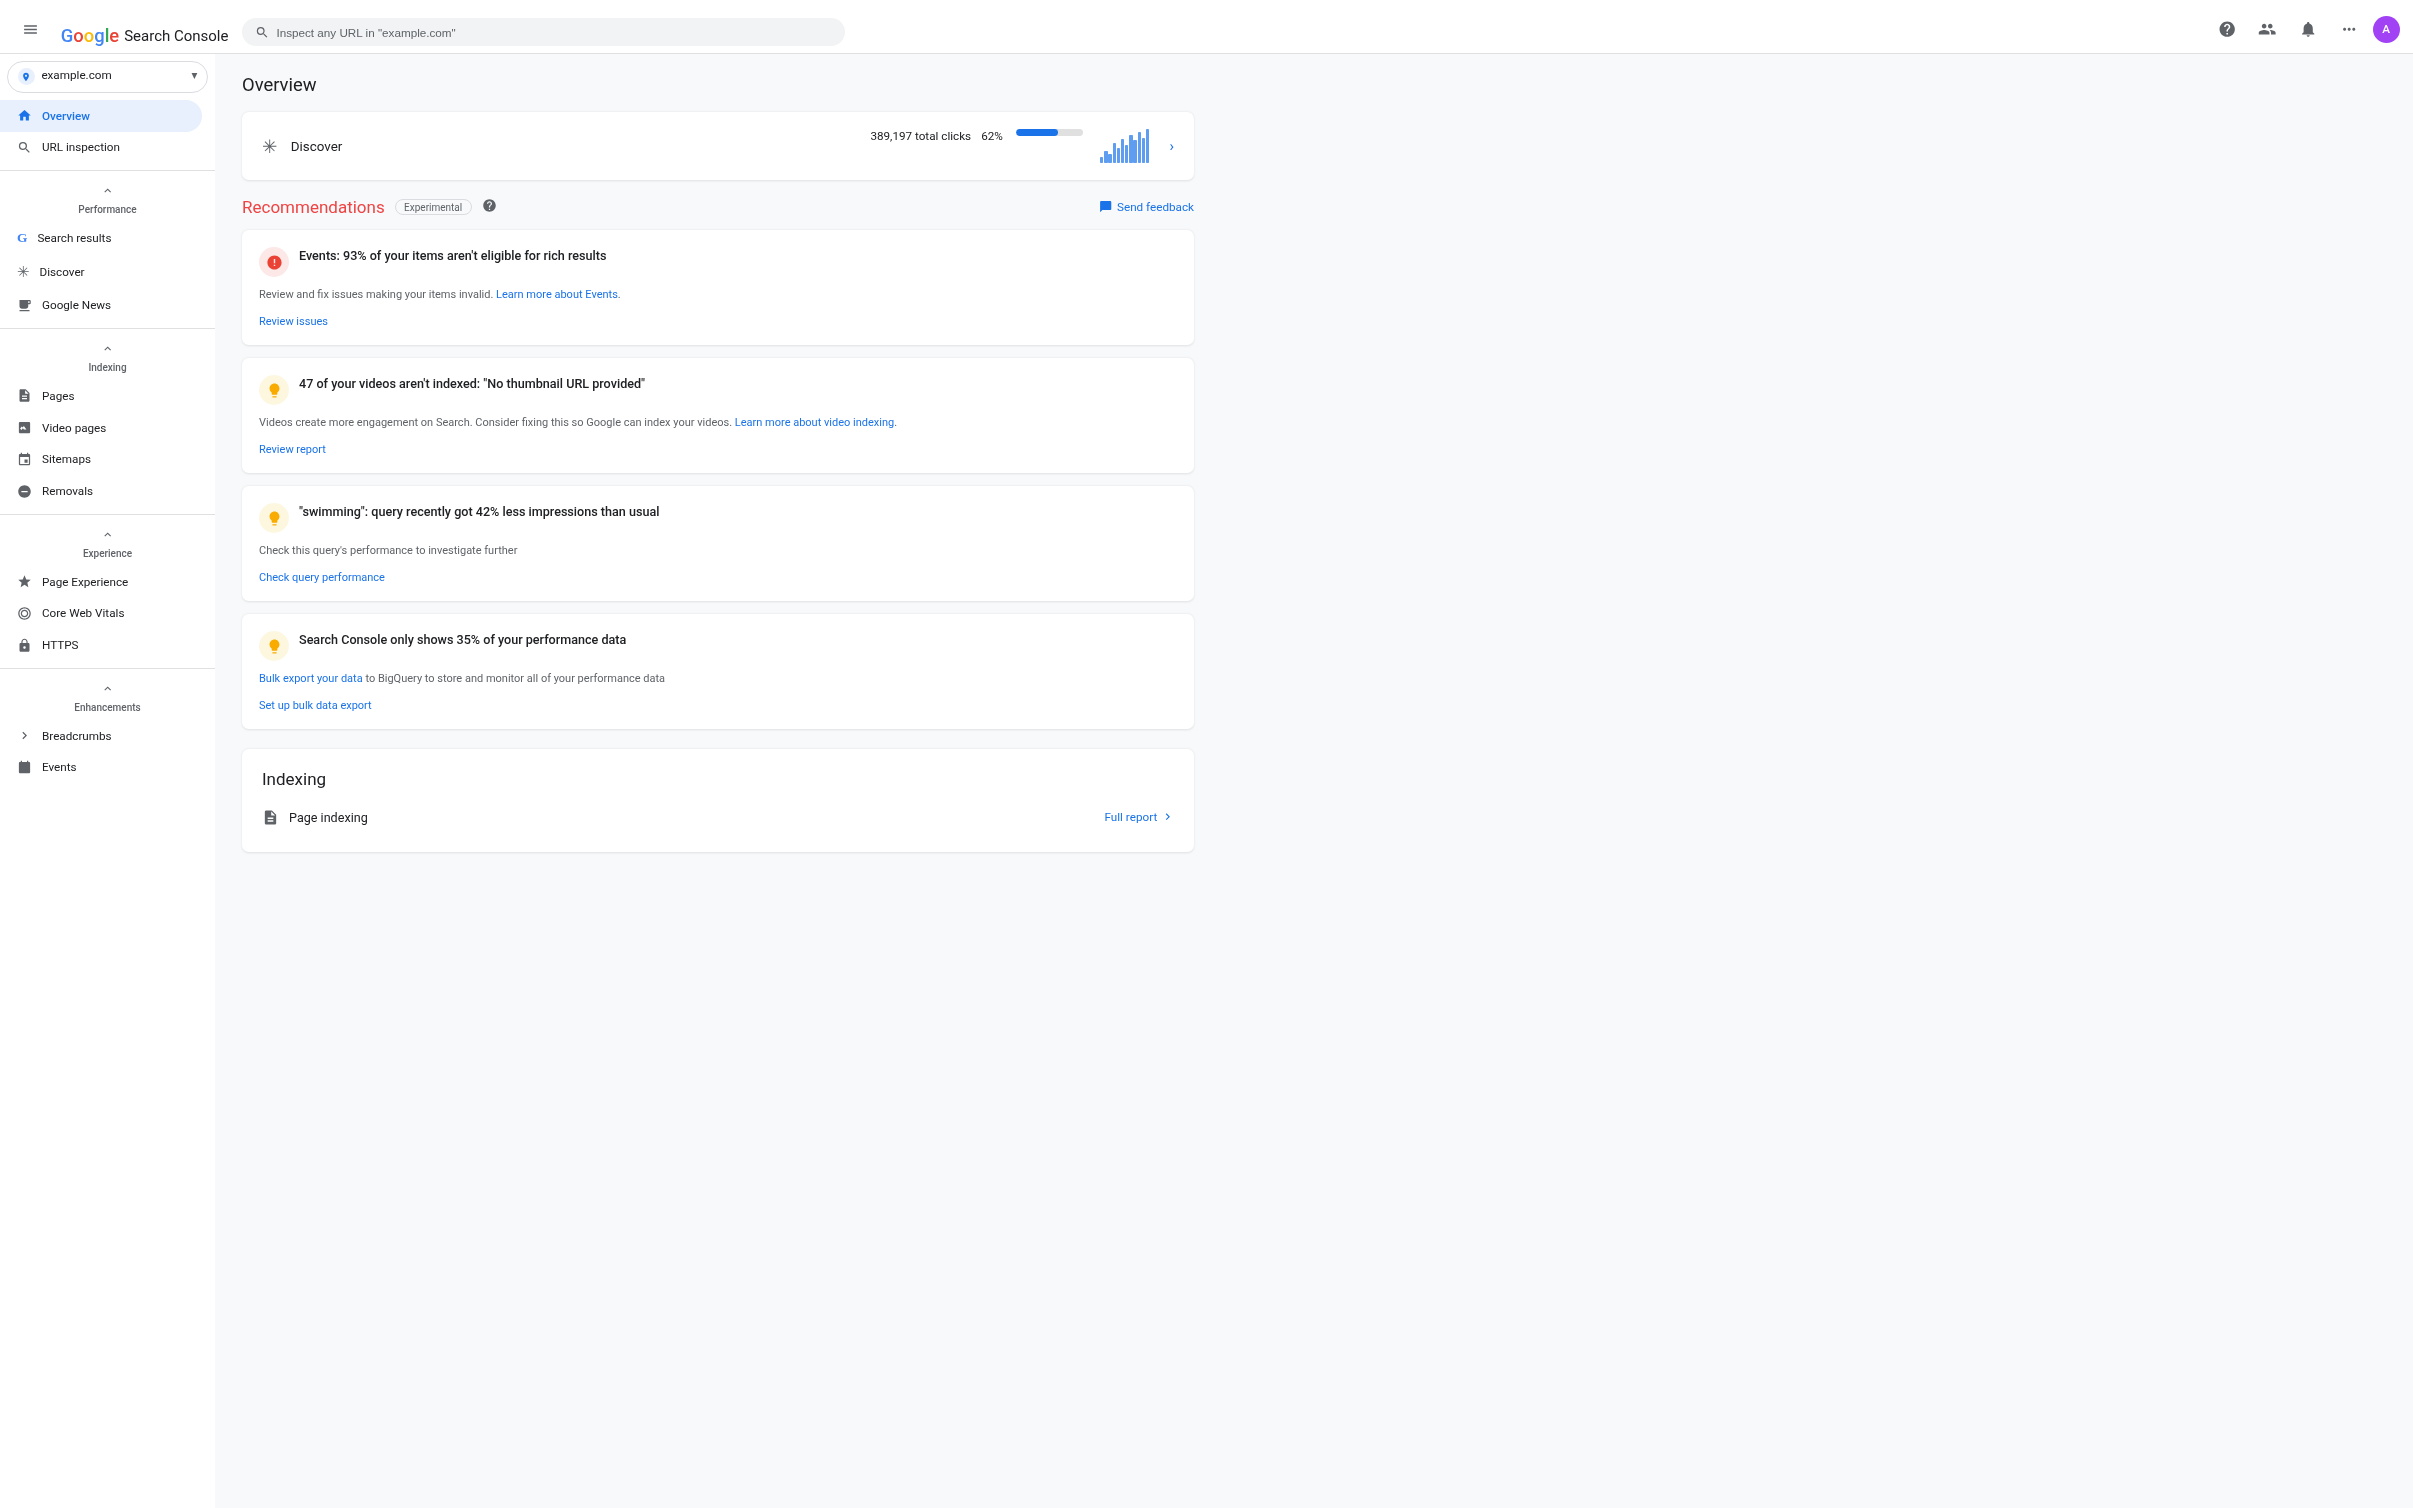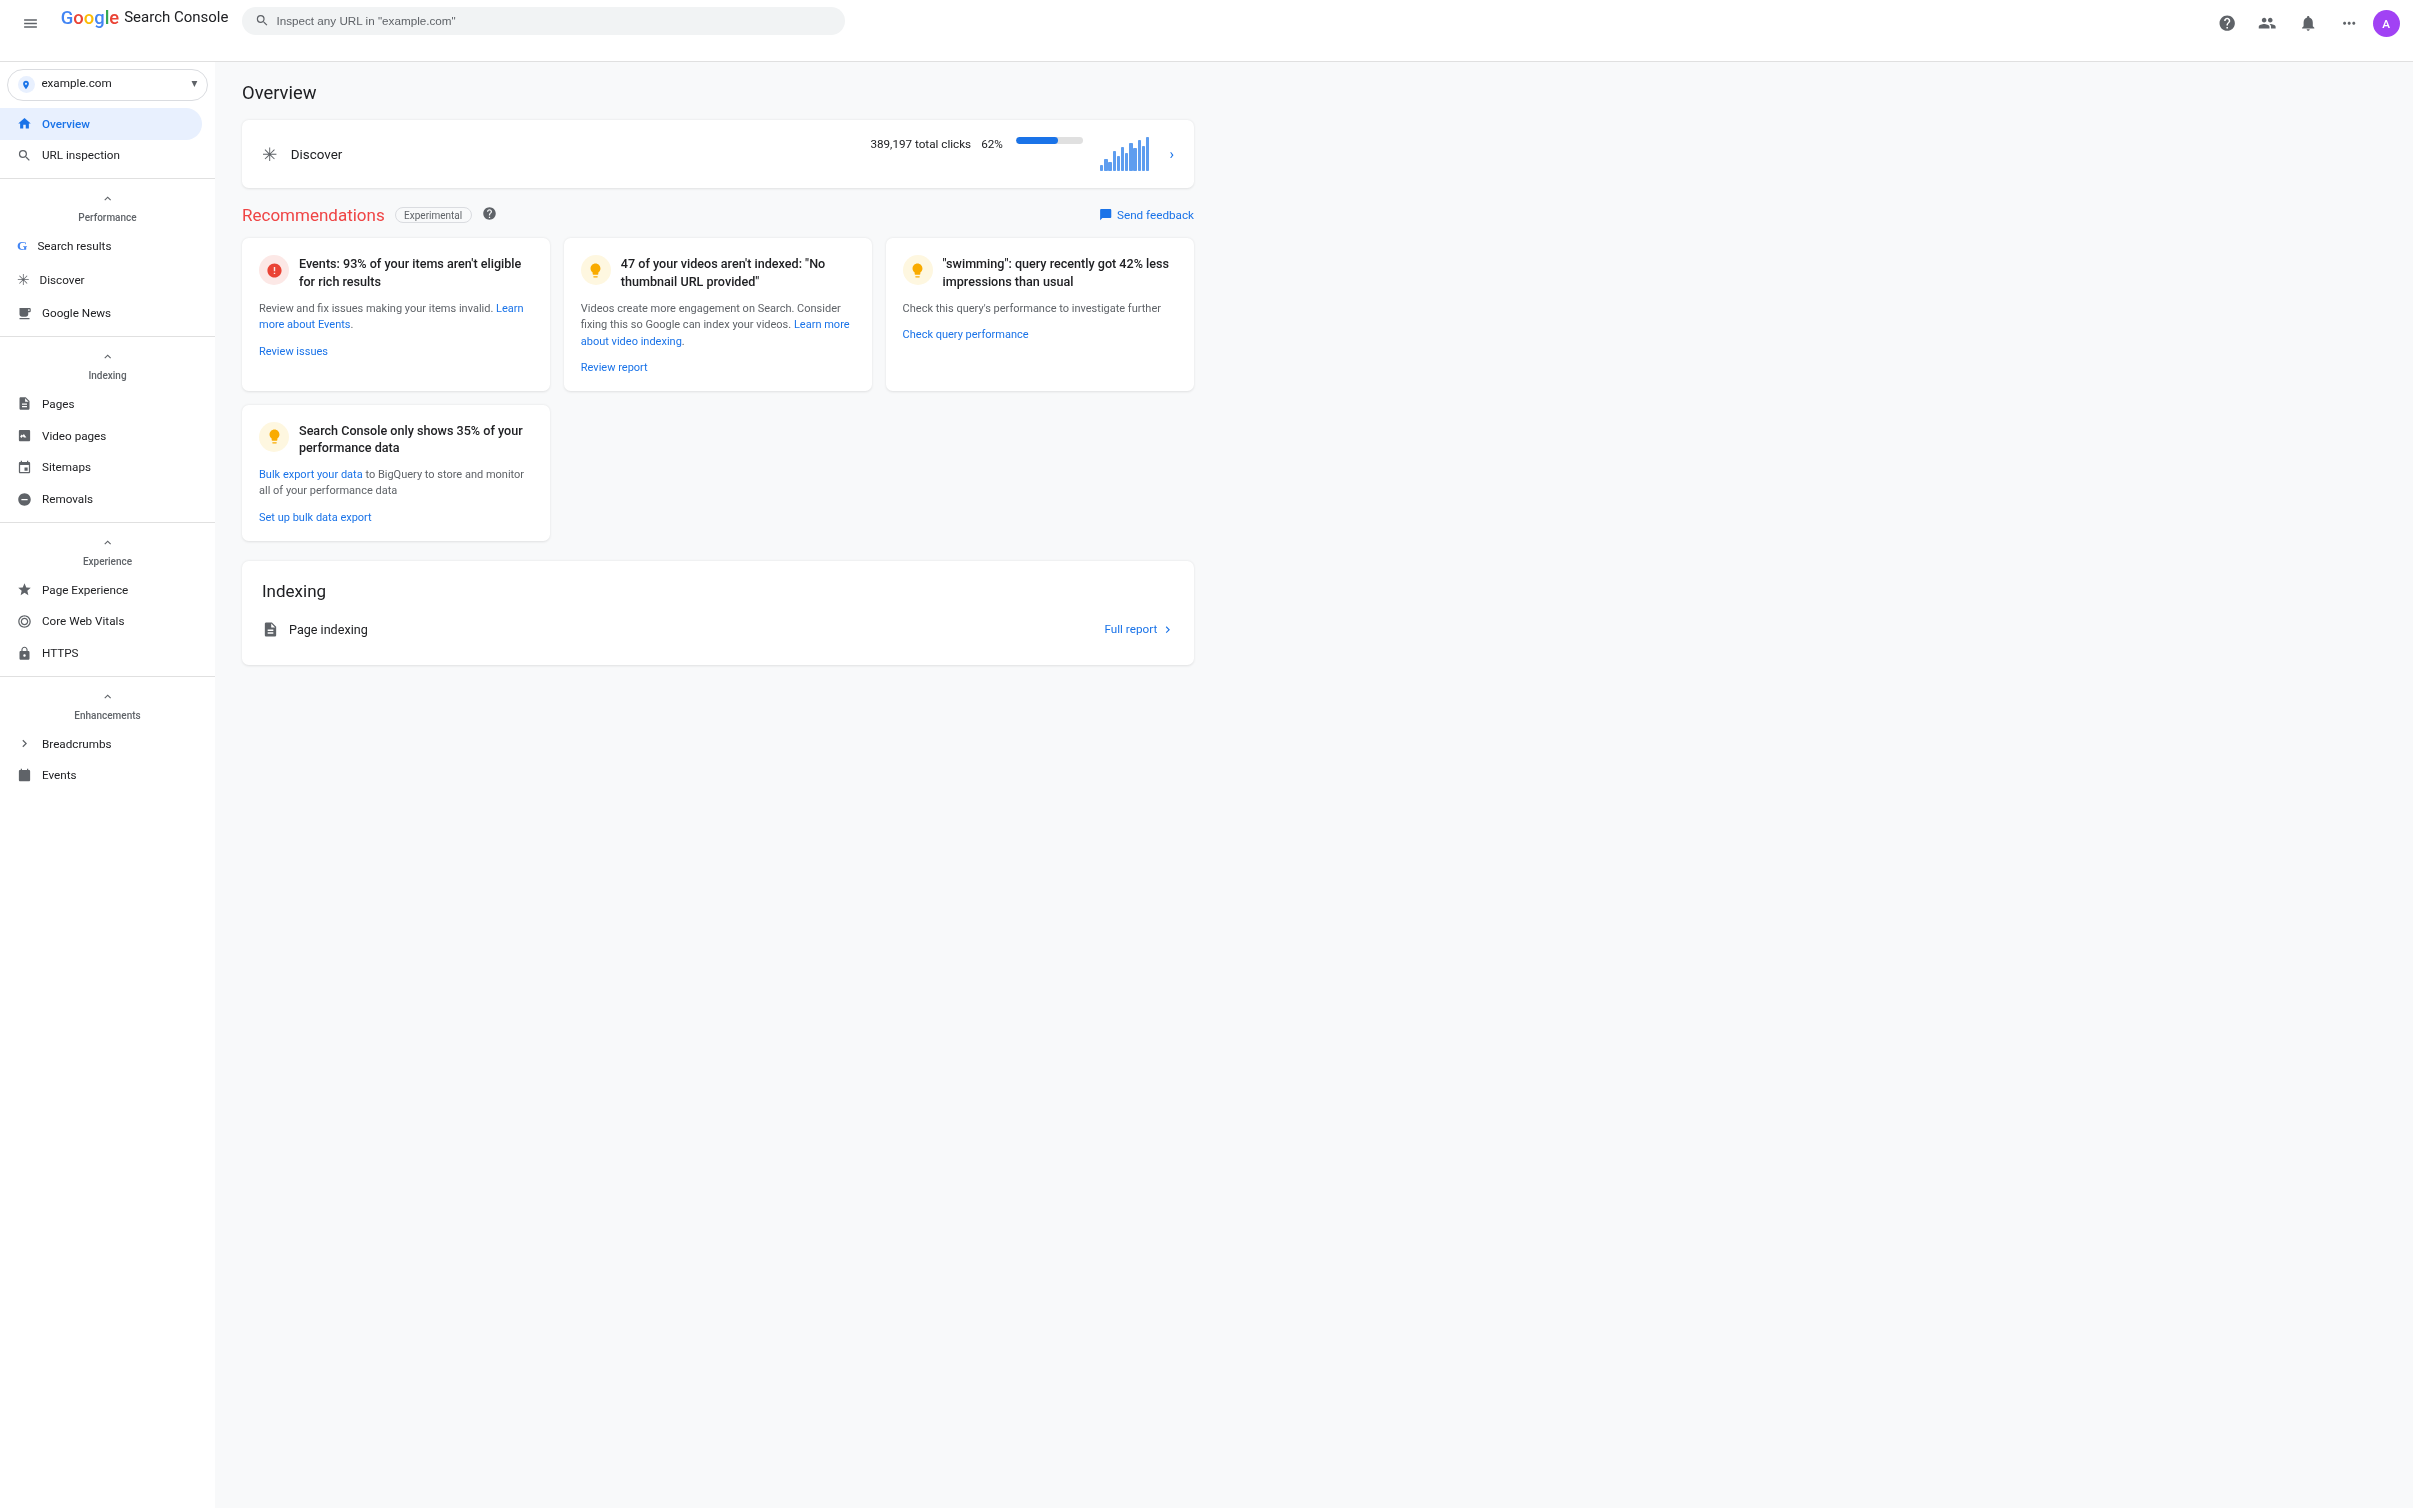--- a/index.html
+++ b/index.html
@@ -1,19 +1,19 @@
 <!DOCTYPE html>
 <html style="font-size:13.4px"><head>
   <meta charset="utf-8">
   <style>
     * { box-sizing: border-box; margin: 0; padding: 0; }
     body { font-family: 'Google Sans', Roboto, Arial, sans-serif; font-size: 11.7px; color: #202124; background: #f8f9fa; display: flex; flex-direction: column; height: 100vh; overflow: hidden; }
 
     
-    .topbar { display: flex; align-items: flex-start; background: #fff; padding: 6.7px 13.4px; border-bottom: 0.8px solid #e0e0e0; height: 62px; gap: 13.4px; flex-shrink: 0; }
+    .topbar { display: flex; align-items: flex-end; background: #fff; padding: 6.7px 13.4px; border-bottom: 0.8px solid #e0e0e0; height: 54px; gap: 13.4px; flex-shrink: 0; }
     .topbar-logo { display: flex; align-items: center; gap: 5px; }
     .google-logo { font-size: 18.4px; font-weight: 500; }
     .google-logo .g-blue { color: #4285f4; }
     .google-logo .g-red { color: #ea4335; }
     .google-logo .g-yellow { color: #fbbc05; }
     .google-logo .g-green { color: #34a853; }
     .logo-text { font-size: 15px; color: #202124; font-weight: 400; }
     .search-bar { flex: 1; max-width: 603px; display: flex; align-items: center; background: #f1f3f4; border-radius: 20px; padding: 6.7px 13.4px; gap: 6.7px; }
     .search-bar input { border: none; background: transparent; outline: none; font-size: 11.7px; width: 100%; color: #202124; }
     .search-bar input::placeholder { color: #5f6368; }
@@ -54,21 +54,21 @@
     .mini-chart-bar { width: 3.4px; background: #1a73e8; border-radius: 0.8px; opacity: 0.7; }
     .discover-arrow { color: #1a73e8; font-size: 15px; cursor: pointer; }
 
     
     .recommendations-header { display: flex; align-items: center; gap: 10px; margin-bottom: 13.4px; }
     .recommendations-title { font-size: 17px; font-weight: 400; color: #ef4444; }
     .experimental-badge { border: 0.8px solid #dadce0; border-radius: 10px; padding: 1.7px 8.4px; font-size: 10px; color: #5f6368; }
     .help-icon { color: #5f6368; cursor: pointer; font-size: 13.4px; }
     .send-feedback-btn { margin-left: auto; display: flex; align-items: center; gap: 5px; color: #1a73e8; font-size: 11.7px; cursor: pointer; }
 
-    .rec-grid { display: grid; grid-template-columns: 1fr 1fr 1fr; gap: 13.4px; margin-bottom: 20px; }
+    .rec-grid { display: grid; grid-template-columns: 1fr; gap: 13.4px; margin-bottom: 20px; }
     .rec-card { background: #fff; border-radius: 6.7px; padding: 17px; box-shadow: 0 0.8px 2.5px rgba(0,0,0,0.1); }
     .rec-card-header { display: flex; align-items: flex-start; gap: 10px; margin-bottom: 10px; }
     .rec-icon-error { width: 30px; height: 30px; border-radius: 50%; background: #fce8e6; display: flex; align-items: center; justify-content: center; font-size: 15px; flex-shrink: 0; }
     .rec-icon-info { width: 30px; height: 30px; border-radius: 50%; background: #fef7e0; display: flex; align-items: center; justify-content: center; font-size: 15px; flex-shrink: 0; }
     .rec-card-title { font-size: 12.6px; font-weight: 500; color: #202124; line-height: 1.4; }
     .rec-card-desc { font-size: 11px; color: #5f6368; line-height: 1.5; margin-bottom: 10px; }
     .rec-card-desc a { color: #1a73e8; text-decoration: none; }
     .rec-card-link { font-size: 11px; color: #1a73e8; cursor: pointer; text-decoration: none; }
 
     

